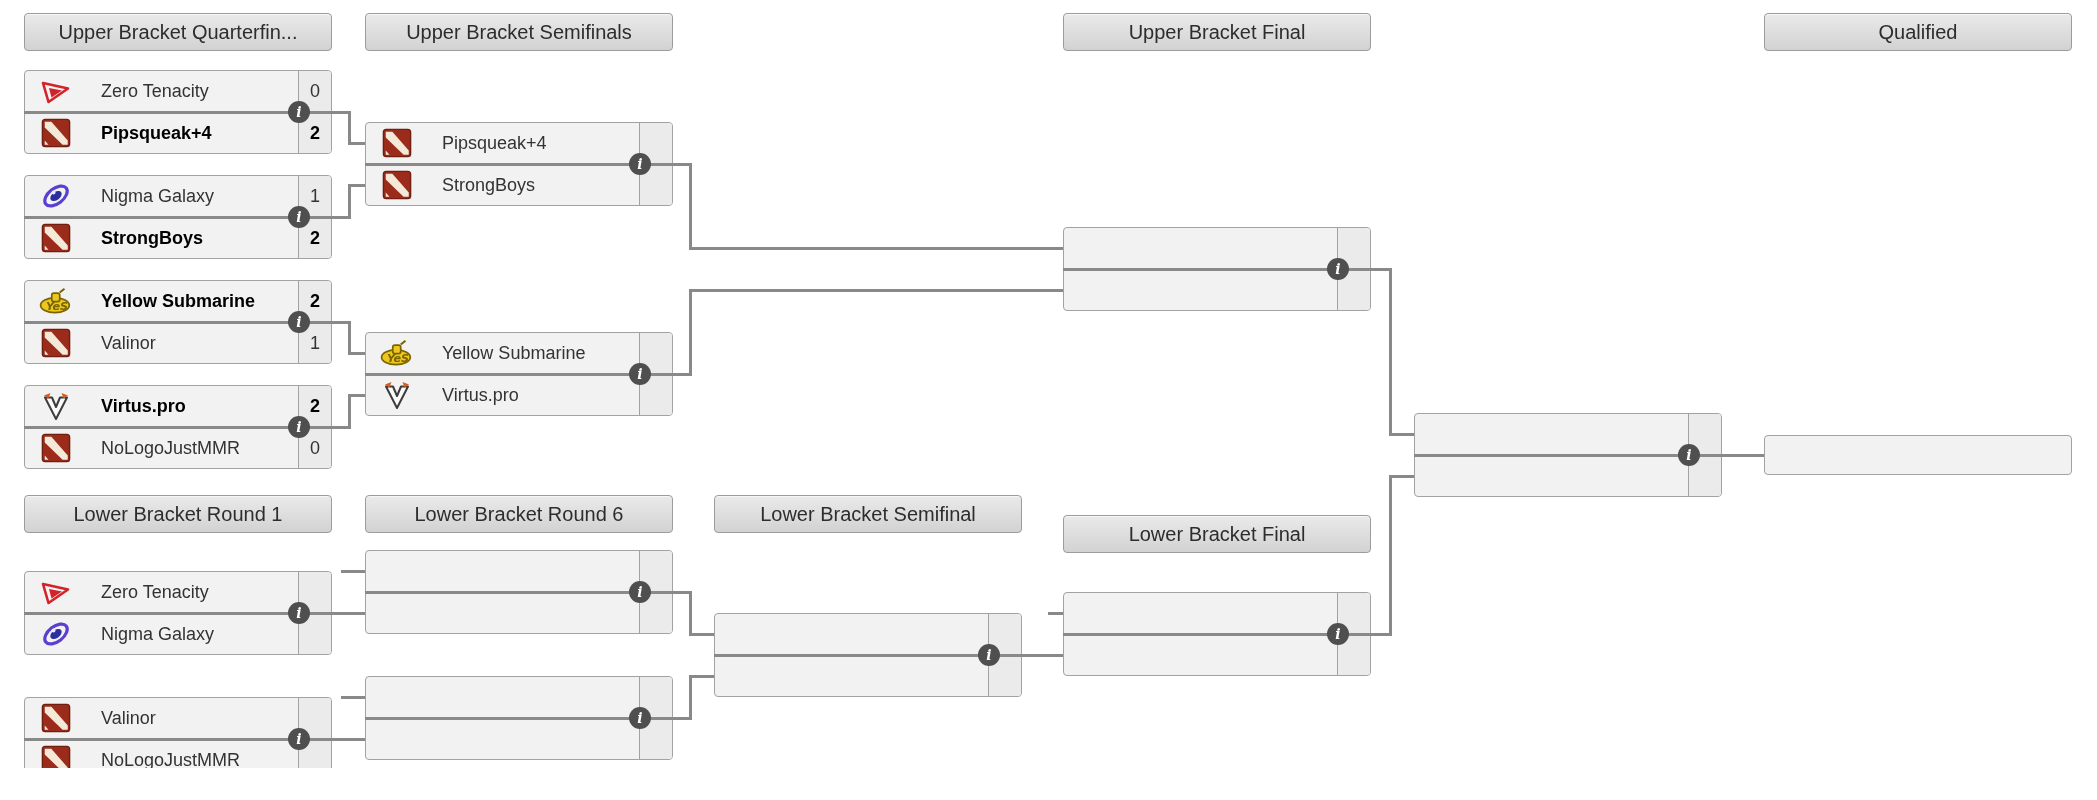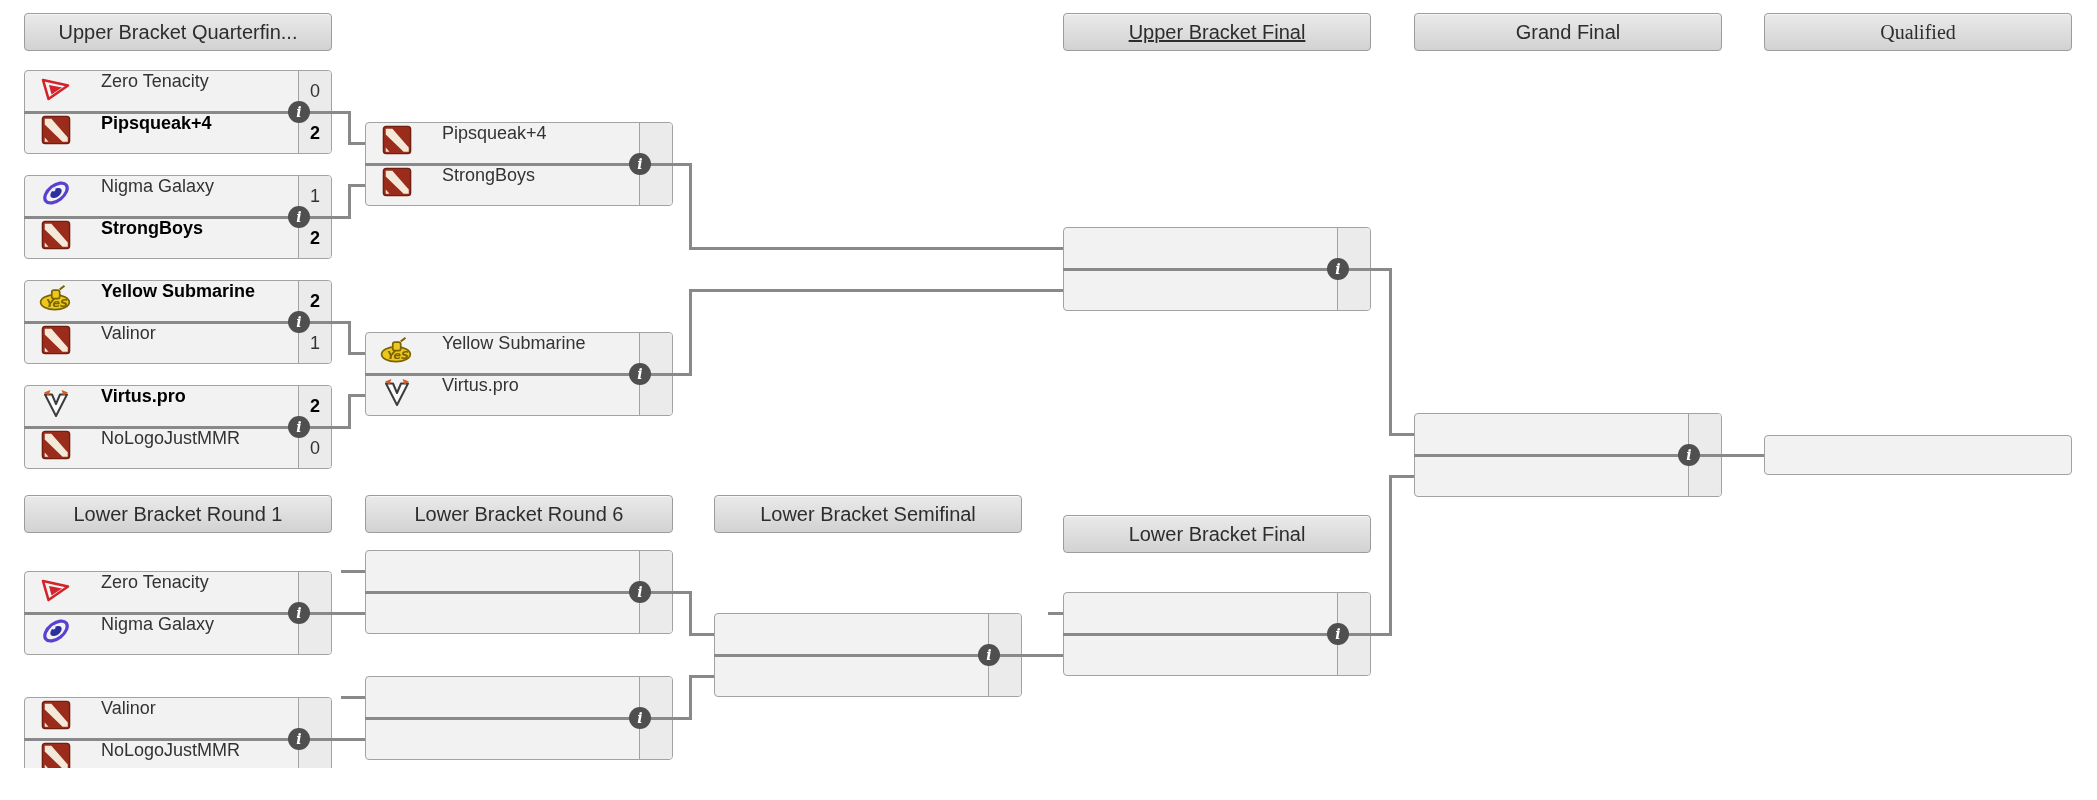--- a/index.html
+++ b/index.html
@@ -20,21 +20,21 @@
     background:#f2f2f2;border:1px solid #a2a2a2;border-radius:4px;
     z-index:2;
   }
   .match-single{
     position:absolute;width:308px;height:40px;box-sizing:border-box;
     background:#f2f2f2;border:1px solid #a2a2a2;border-radius:4px;z-index:2;
   }
   .score-col{position:absolute;top:0;bottom:0;right:0;width:32px;background:#ebebeb;border-radius:0 3px 3px 0;}
   .score-sep{position:absolute;top:0;bottom:0;right:32px;width:1px;background:#a2a2a2;}
   .mid-line{position:absolute;left:-1px;right:-1px;top:50%;height:3px;margin-top:-1.5px;background:#898989;}
-  .team-row{position:absolute;left:0;right:0;height:40px;display:flex;}
+  .team-row{position:absolute;left:0;right:0;height:40px;display:flex;align-items:center;}
   .team-row.top{top:0;}
   .team-row.bottom{bottom:0;}
   .team-logo{flex:none;width:34px;height:34px;margin-left:14px;display:flex;align-items:center;justify-content:center;}
   .team-logo svg{display:block;}
   .team-name{margin-left:28px;font-size:18px;color:#333;white-space:nowrap;overflow:hidden;text-decoration:none;}
   .team-score{position:absolute;right:0;top:0;bottom:0;width:32px;display:flex;align-items:center;justify-content:center;font-size:18px;color:#333;}
   .team-row.winner .team-name,.team-row.winner .team-score{font-weight:bold;color:#000;}
 
   .info-icon{
     position:absolute;right:21px;top:50%;width:22px;height:22px;margin-top:-11px;
@@ -44,23 +44,23 @@
     z-index:4;cursor:pointer;
   }
 
   .conn{position:absolute;background:#898989;z-index:1;}
 </style>
 </head>
 <body>
 
 <div id="bracket">
     <div class="round-header" style="left: 24px; top: 13px;">Upper Bracket Quarterfin...</div>
-    <div class="round-header" style="left: 1063px; top: 13px; text-decoration: underline;">Upper Bracket Final</div>
-    <div class="round-header" style="left: 1414px; top: 13px;">Grand Final</div>
-    <div class="round-header" style="left: 1764px; top: 13px; font-family: Liberation Serif, serif;">Qualified</div>
+    <div class="round-header" style="left: 365px; top: 13px;">Upper Bracket Semifinals</div>
+    <div class="round-header" style="left: 1063px; top: 13px;">Upper Bracket Final</div>
+    <div class="round-header" style="left: 1764px; top: 13px;">Qualified</div>
     <div class="round-header" style="left: 24px; top: 495px;">Lower Bracket Round 1</div>
     <div class="round-header" style="left: 365px; top: 495px;">Lower Bracket Round 6</div>
     <div class="round-header" style="left: 714px; top: 495px;">Lower Bracket Semifinal</div>
     <div class="round-header" style="left: 1063px; top: 495px; margin-top: 20px;">Lower Bracket Final</div>
     <div class="conn" style="left: 332px; top: 110.5px; width: 18.5px; height: 3px;"></div>
     <div class="conn" style="left: 347.5px; top: 110.5px; width: 3px; height: 34px;"></div>
     <div class="conn" style="left: 347.5px; top: 141.5px; width: 17.5px; height: 3px;"></div>
     <div class="conn" style="left: 332px; top: 215.5px; width: 18.5px; height: 3px;"></div>
     <div class="conn" style="left: 347.5px; top: 183.5px; width: 3px; height: 35px;"></div>
     <div class="conn" style="left: 347.5px; top: 183.5px; width: 17.5px; height: 3px;"></div>

